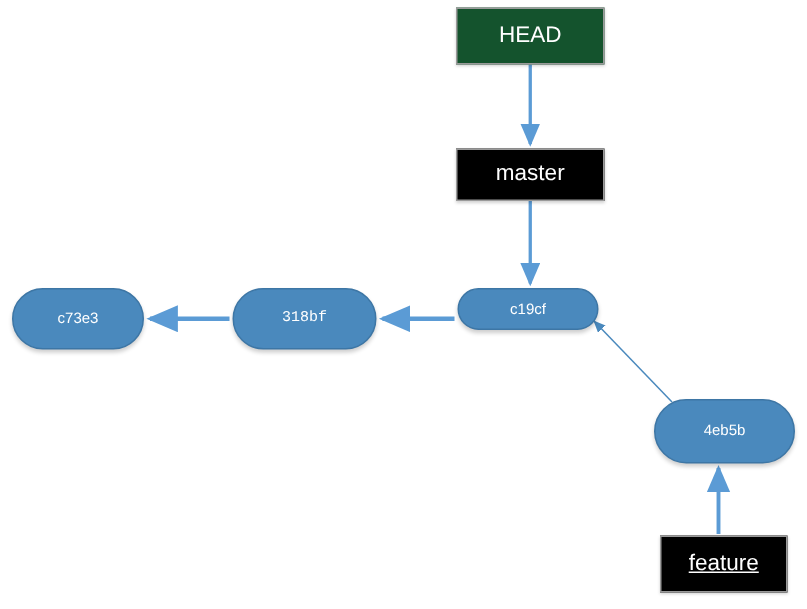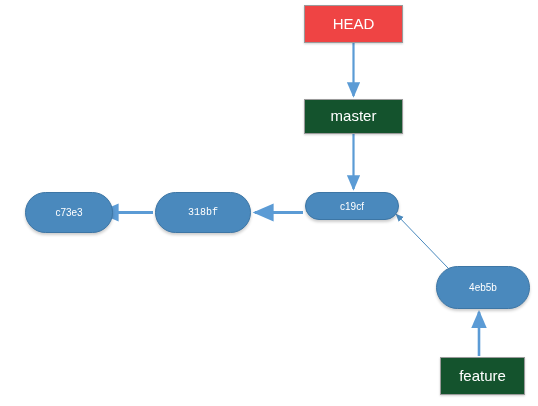--- a/index.html
+++ b/index.html
@@ -35,24 +35,24 @@
     color: #ffffff;
     text-align: center;
     line-height: 1.1;
   }
   .ref-box {
     border: 1px solid #9a9a9a;
     font-size: 15px;
     box-shadow: 0 1px 2px rgba(0,0,0,0.18);
   }
   .ref-head {
-    background: #ef4444;
+    background: #14532d;
   }
   .ref-branch {
-    background: #14532d;
+    background: #000000;
   }
   .commit-pill {
     background: #4a89bd;
     border: 1px solid #3d76a5;
     border-radius: 999px;
     font-size: 10px;
     box-shadow: 0 2px 3px rgba(0,0,0,0.20);
   }
 </style>
 </head>
@@ -84,25 +84,25 @@
   </svg>
 
   <div class="node ref-box ref-head" style="left:304px; top:5px; width:99px; height:38px;">
     <span>HEAD</span>
   </div>
 
   <div class="node ref-box ref-branch" style="left:304px; top:99px; width:99px; height:35px;">
     <span>master</span>
   </div>
 
-  <div class="node ref-box ref-branch" style="left:440px; top:357px; width:85px; height:38px;">
+  <div class="node ref-box ref-branch" style="left:440px; top:357px; width:85px; height:38px;text-decoration:underline;">
     <span>feature</span>
   </div>
 
-  <div class="node commit-pill" style="left:25px; top:192px; width:88px; height:41px;">
+  <div class="node commit-pill" style="left:8px; top:192px; width:88px; height:41px;">
     <span>c73e3</span>
   </div>
 
   <div class="node commit-pill" style="left:155px; top:192px; width:96px; height:41px;font-family:Liberation Mono, monospace;">
     <span>318bf</span>
   </div>
 
   <div class="node commit-pill" style="left:305px; top:192px; width:94px; height:28px;">
     <span>c19cf</span>
   </div>

